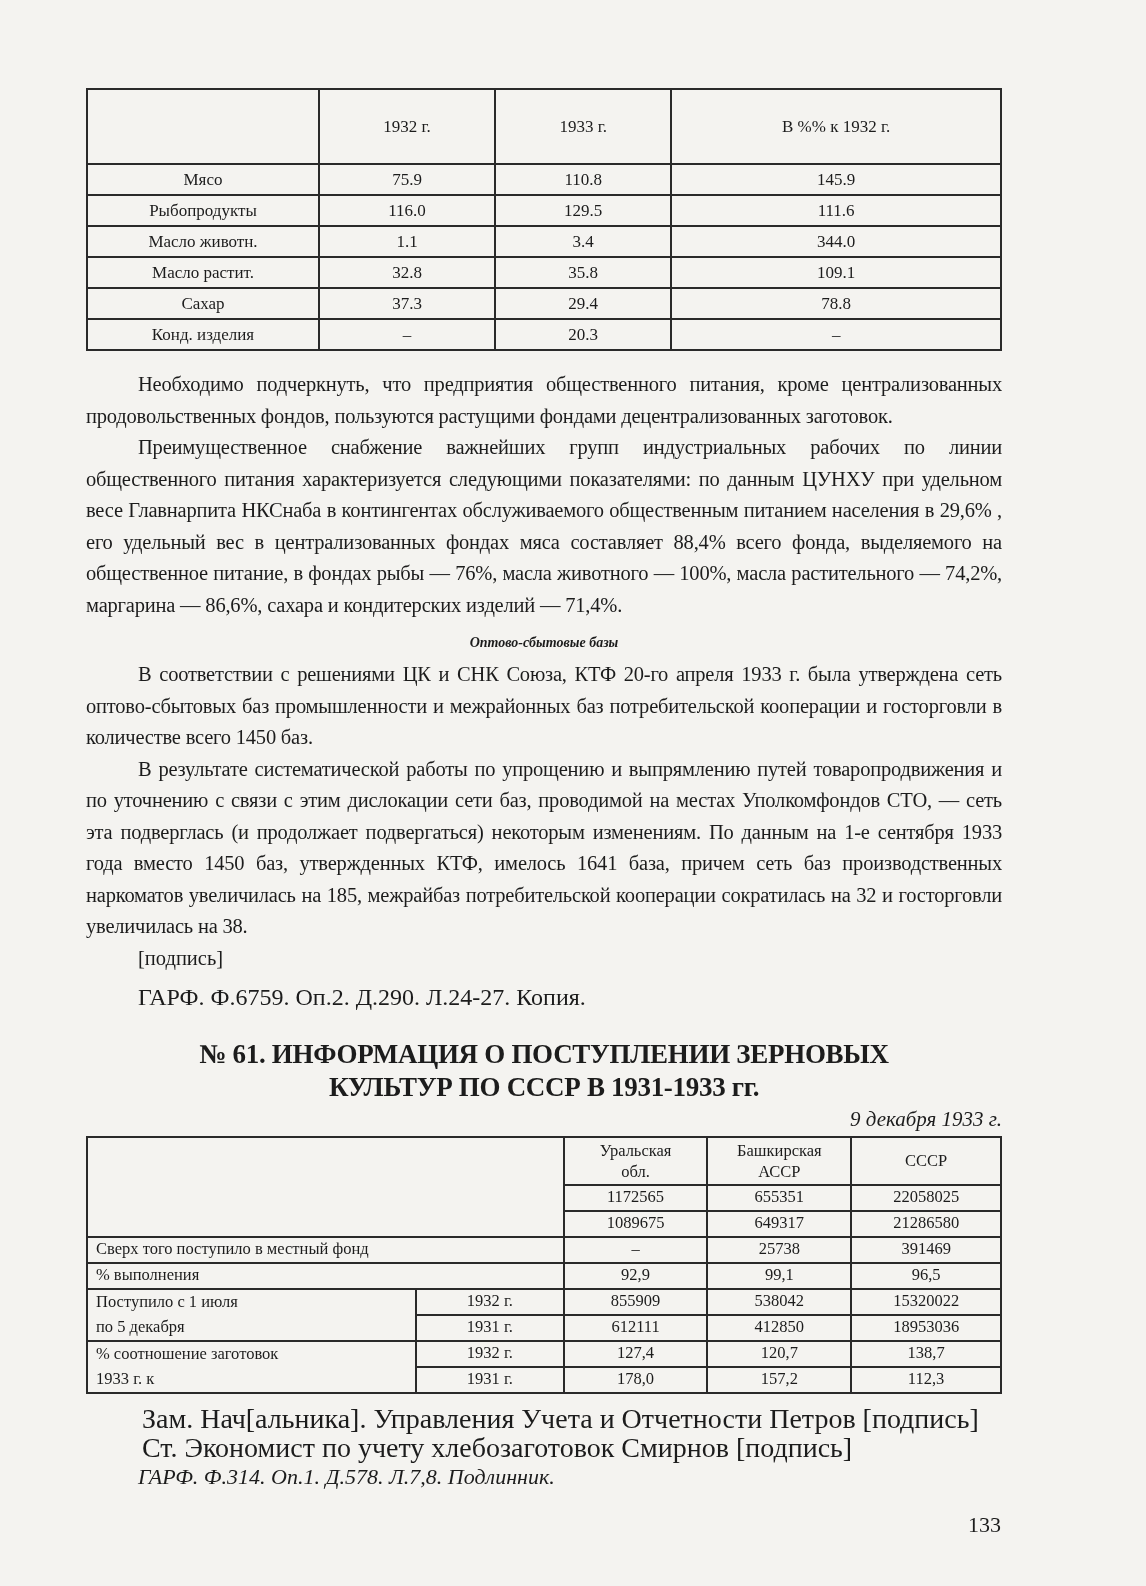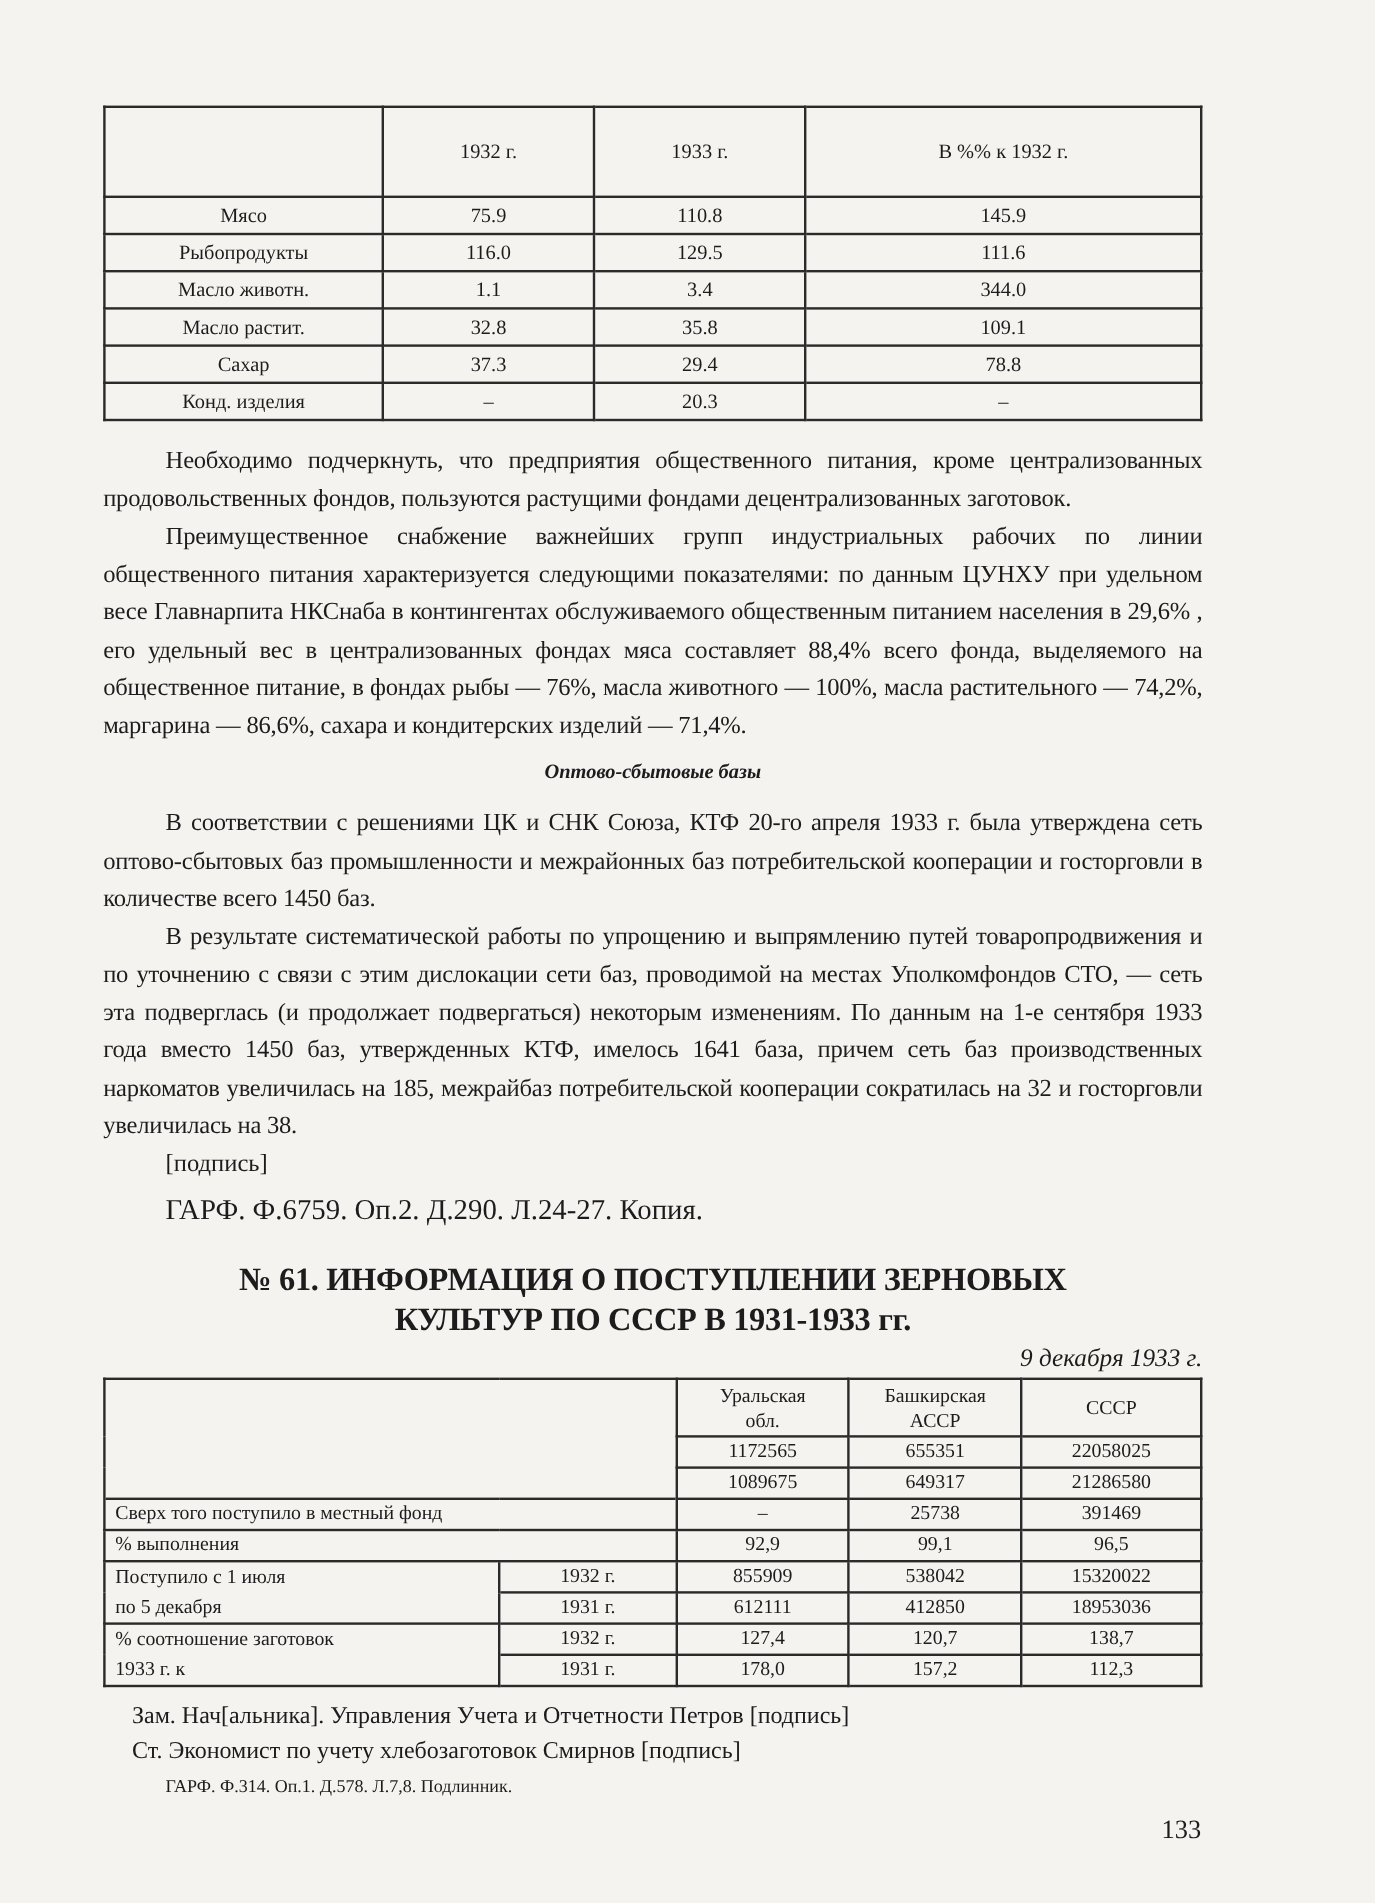--- a/index.html
+++ b/index.html
@@ -17,40 +17,40 @@
   table.t1 td { border: 2px solid #2a2a2a; font-size: 17px; height: 29px; padding: 0 10px; line-height: 1; }
   table.t1 td.lbl { text-align: center; width: 210px; }
   table.t1 td.num { text-align: center; }
   table.t1 tr.head td { height: 73px; }
 
   p.para {
     margin: 0; font-size: 20.5px; line-height: 31.5px; text-align: justify;
     text-indent: 52px; letter-spacing: -0.2px;
   }
   .section-title {
-    text-align: center; font-style: italic; font-weight: bold; font-size: 17px;
-    margin: 6px 0 12px 0; line-height: 32px; font-family: Liberation Serif, serif;
+    text-align: center; font-style: italic; font-weight: bold; font-size: 14px;
+    margin: 6px 0 0 0; line-height: 32px; font-family: Liberation Serif, serif;
   }
   .sign { font-size: 20.5px; line-height: 31px; margin-left: 52px; }
   .archive { font-size: 24px; line-height: 30px; margin-left: 52px; margin-top: 8px; }
   .doc-title {
     text-align: center; font-weight: bold; font-size: 27px; line-height: 33px;
     margin-top: 26px; letter-spacing: -0.3px;
   }
   .doc-date { text-align: right; font-style: italic; font-size: 21px; line-height: 26px; margin-top: 2px; }
 
   table.t2 td { border: 2px solid #2a2a2a; font-size: 16.5px; padding: 0 8px; height: 24px; line-height: 1; }
   table.t2 td.c { text-align: center; }
   table.t2 td.blank { border-right: 2px solid #2a2a2a; }
   table.t2 .nob-b { border-bottom: none; margin-left: 10px; }
   table.t2 .nob-t { border-top: none; }
   table.t2 tr.h td.hd { height: 46px; line-height: 21px; }
 
-  .footer-sign { font-size: 20px; line-height: 29px; margin-left: 24px; margin-top: 10px; }
-  .footer-archive { font-size: 15px; line-height: 30px; margin-left: 52px; }
+  .footer-sign { font-size: 28px; line-height: 29px; margin-left: 56px; margin-top: 10px; }
+  .footer-archive { font-style: italic; font-size: 22px; line-height: 30px; margin-left: 52px; }
   .page-num { position: absolute; left: 968px; top: 1512px; font-size: 22px; }
 </style>
 </head>
 <body>
 
 <div class="page">
 
   <table class="t1">
     <tbody>
         <tr class="head">

